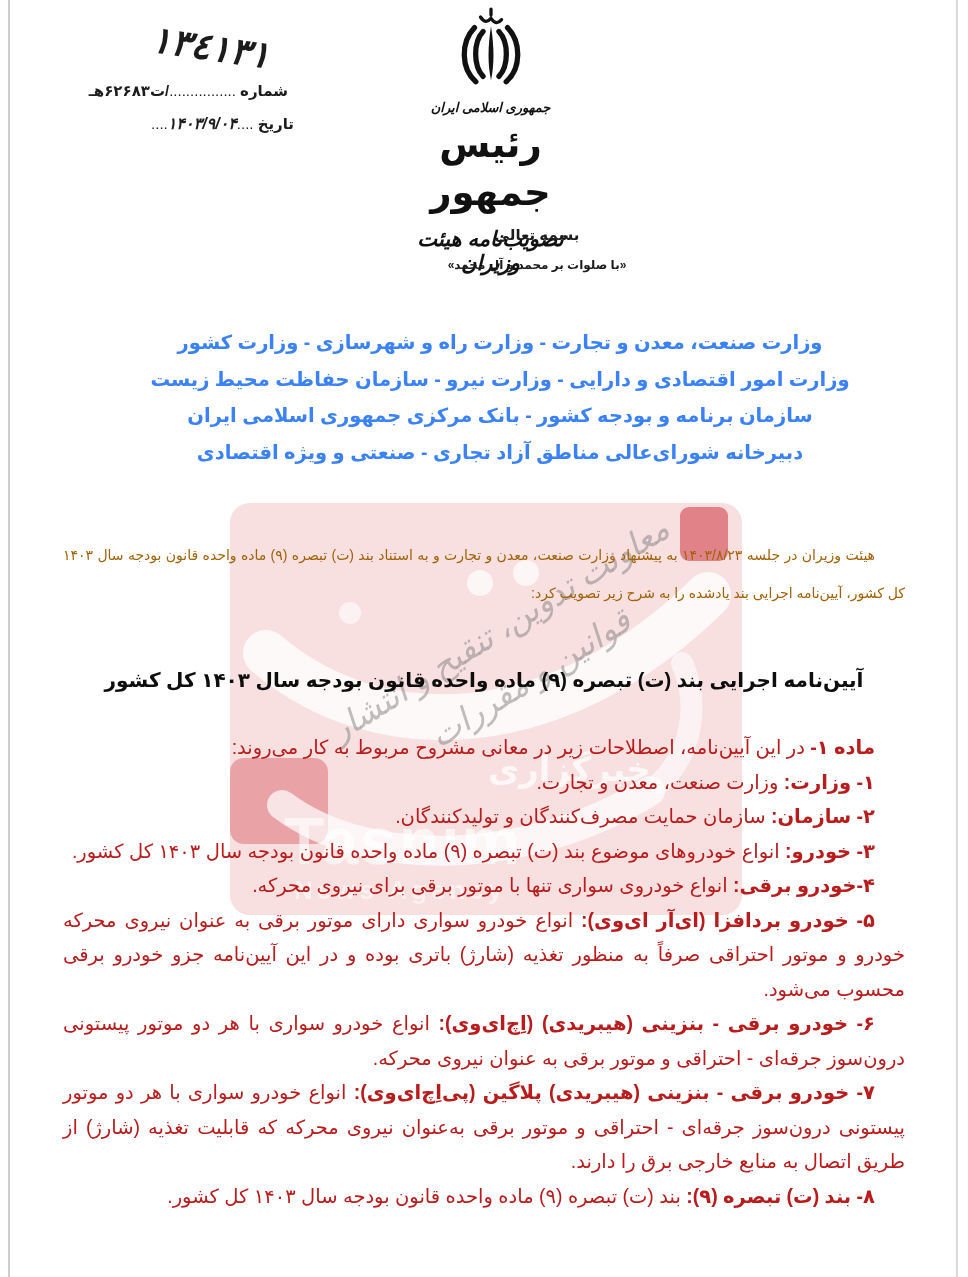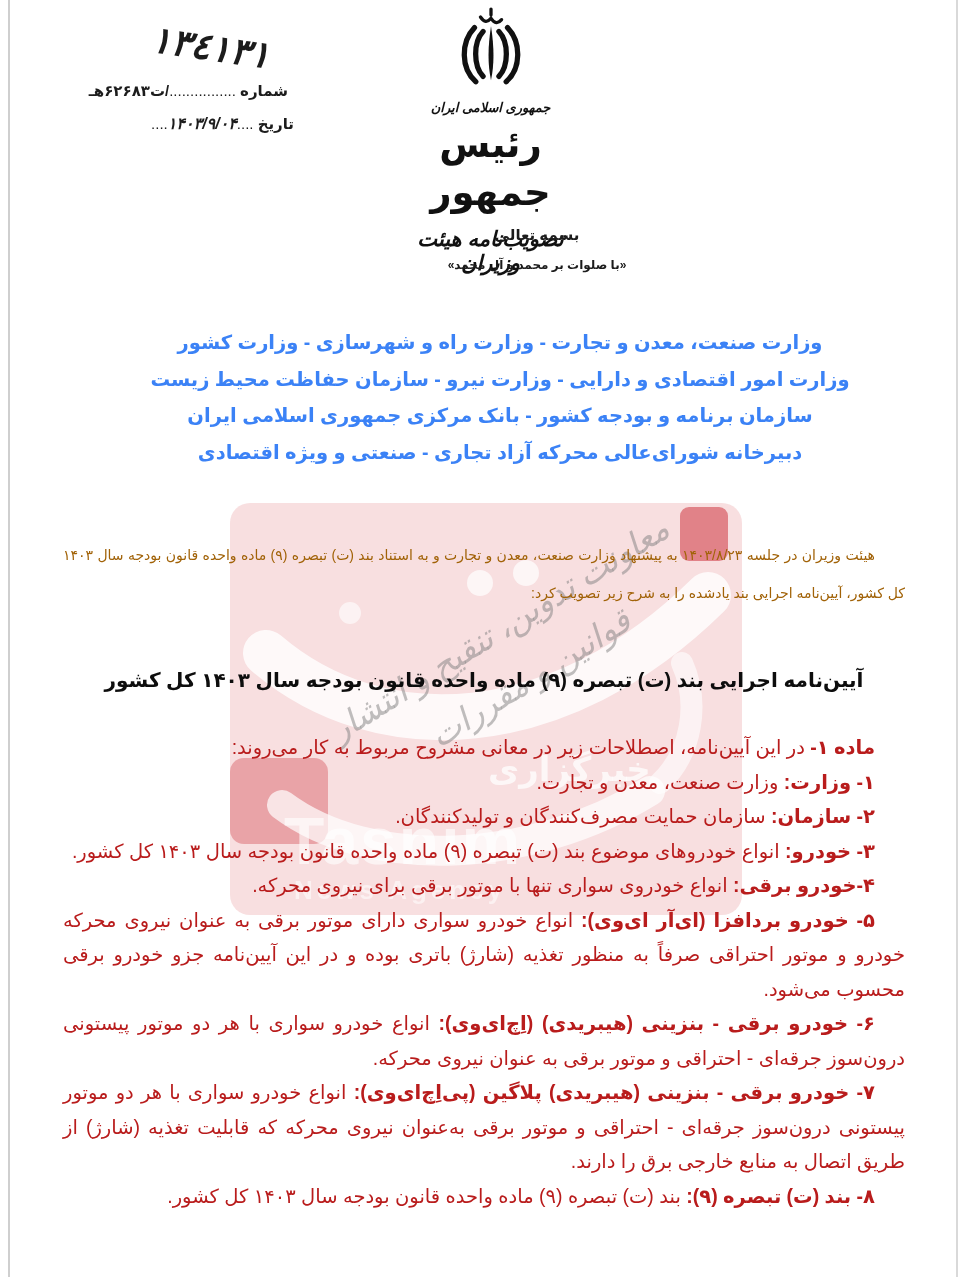--- a/index.html
+++ b/index.html
@@ -103,21 +103,21 @@
 
   <div class="bismillah">
     <div class="b1">بسمه تعالی</div>
     <div class="b2">«با صلوات بر محمد و آل محمد»</div>
   </div>
 
   <div class="recipients">
     <div>وزارت صنعت، معدن و تجارت - وزارت راه و شهرسازی - وزارت کشور</div>
     <div>وزارت امور اقتصادی و دارایی - وزارت نیرو - سازمان حفاظت محیط زیست</div>
     <div>سازمان برنامه و بودجه کشور - بانک مرکزی جمهوری اسلامی ایران</div>
-    <div>دبیرخانه شورای‌عالی محرکه آزاد تجاری - صنعتی و ویژه اقتصادی</div>
+    <div>دبیرخانه شورای‌عالی مناطق آزاد تجاری - صنعتی و ویژه اقتصادی</div>
   </div>
 
   <div class="preamble">هیئت وزیران در جلسه ۱۴۰۳/۸/۲۳ به پیشنهاد وزارت صنعت، معدن و تجارت و به استناد بند (ت) تبصره (۹) ماده واحده قانون بودجه سال ۱۴۰۳ کل کشور، آیین‌نامه اجرایی بند یادشده را به شرح زیر تصویب کرد:</div>
 
   <div class="reg-title">آیین‌نامه اجرایی بند (ت) تبصره (۹) ماده واحده قانون بودجه سال ۱۴۰۳ کل کشور</div>
 
   <div class="article">
     <p><span class="b">ماده ۱-</span> <span>در این آیین‌نامه، اصطلاحات زیر در معانی مشروح مربوط به کار می‌روند:</span></p>
     <p><span class="b">۱- وزارت:</span> <span>وزارت صنعت، معدن و تجارت.</span></p>
     <p><span class="b">۲- سازمان:</span> <span>سازمان حمایت مصرف‌کنندگان و تولیدکنندگان.</span></p>

